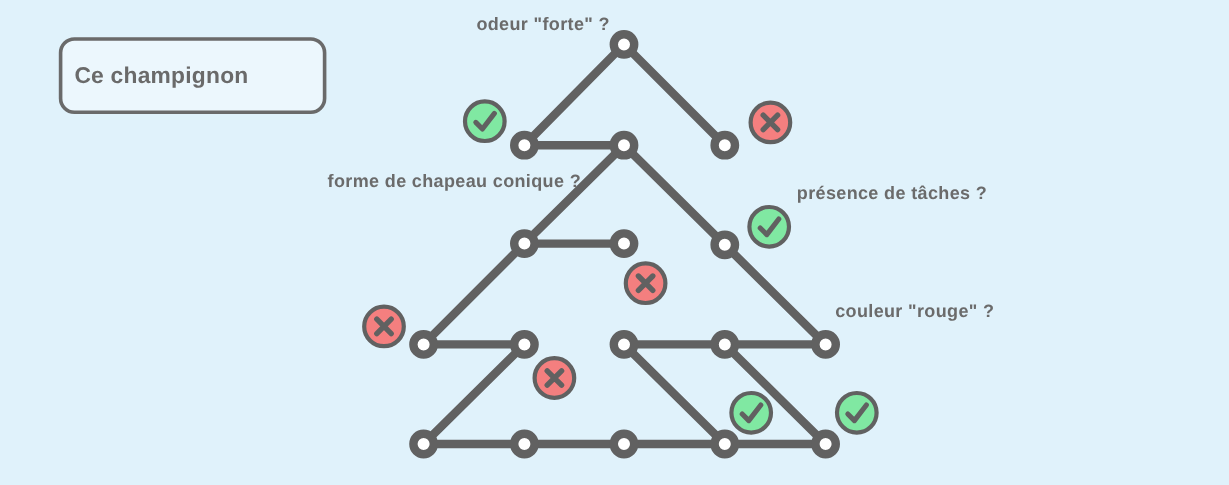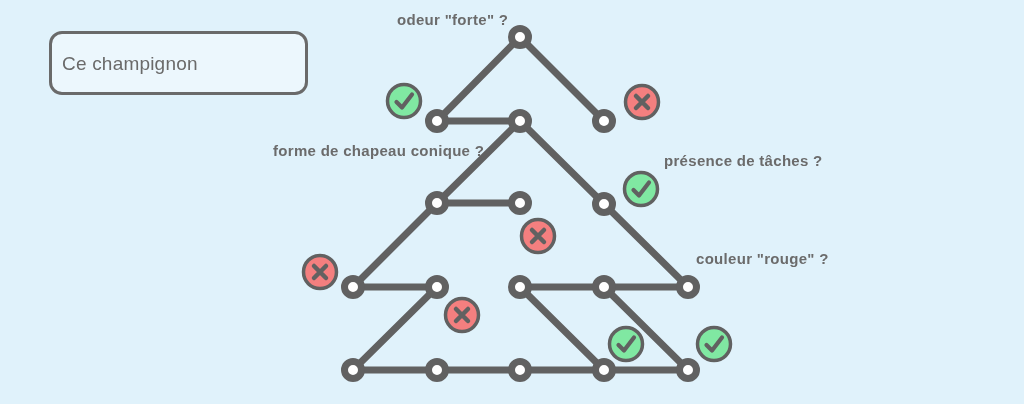--- a/index.html
+++ b/index.html
@@ -21,32 +21,32 @@
     left: 0;
     top: 0;
   }
   svg text {
     font-family: "Liberation Sans", sans-serif;
   }
   .title-box {
     position: absolute;
     left: 49px;
     top: 31px;
-    width: 259px;
+    width: 223px;
     height: 64px;
     box-sizing: border-box;
     border: 3.5px solid #6a6a6a;
     border-radius: 13px;
     background: #ecf7fd;
     display: flex;
     flex-direction: column;
     justify-content: center;
     padding-left: 10px;
     color: #6a6a6a;
-    font-weight: normal;
+    font-weight: bold;
     font-size: 19px;
     line-height: 23px;
     letter-spacing: 0.2px;
     z-index: 2;
   }
 </style>
 </head>
 <body>
 
 <div class="stage">

